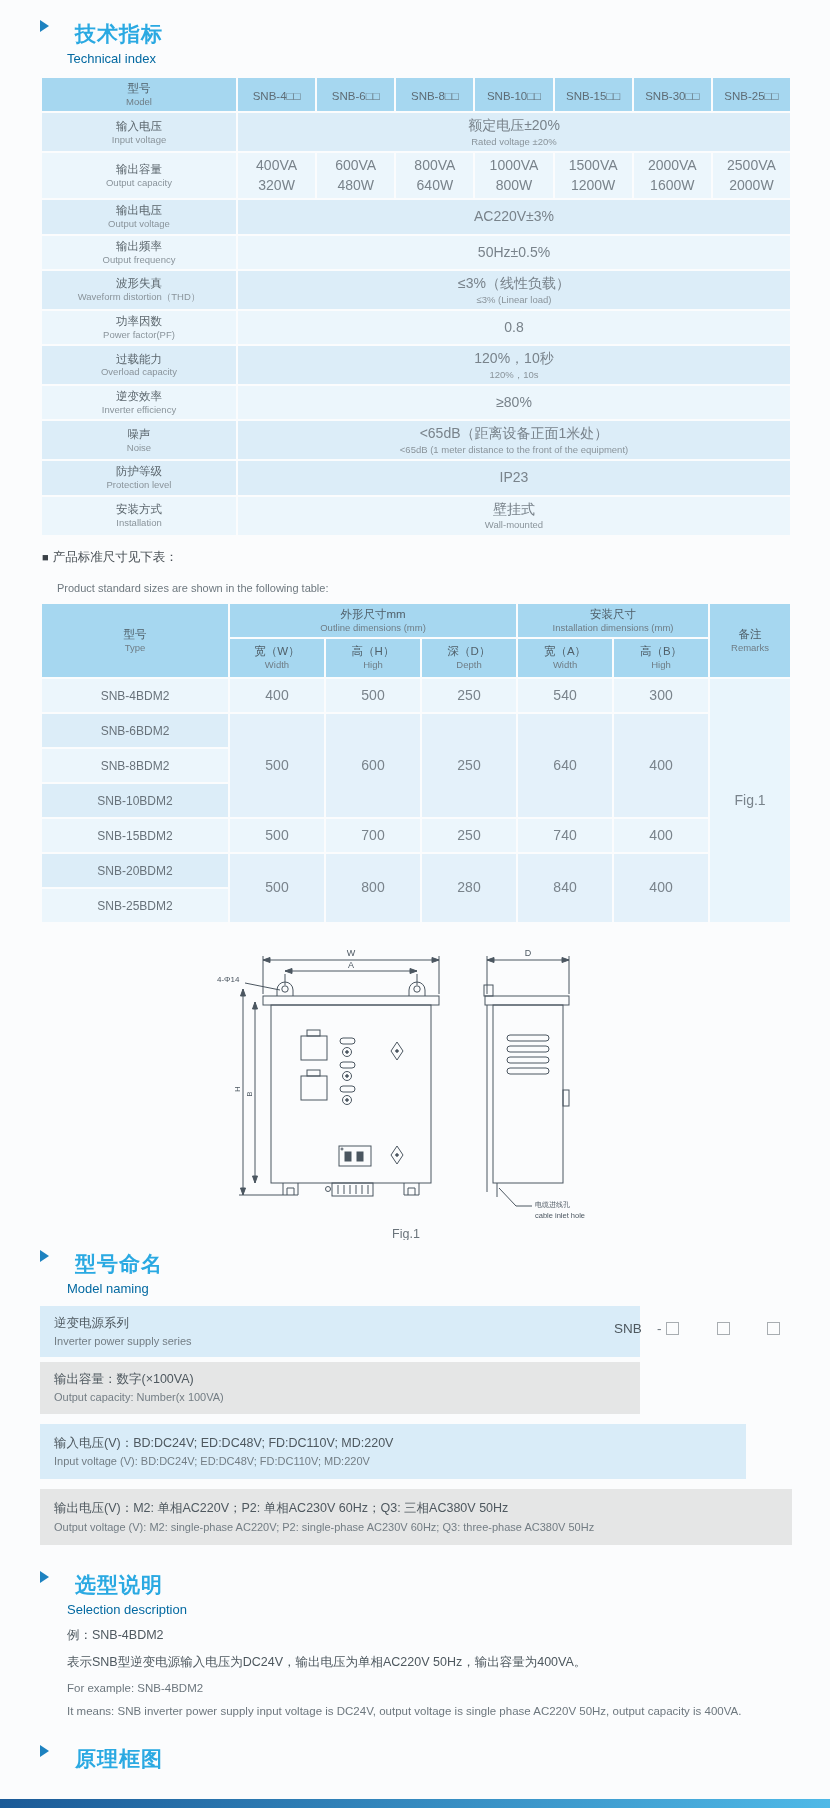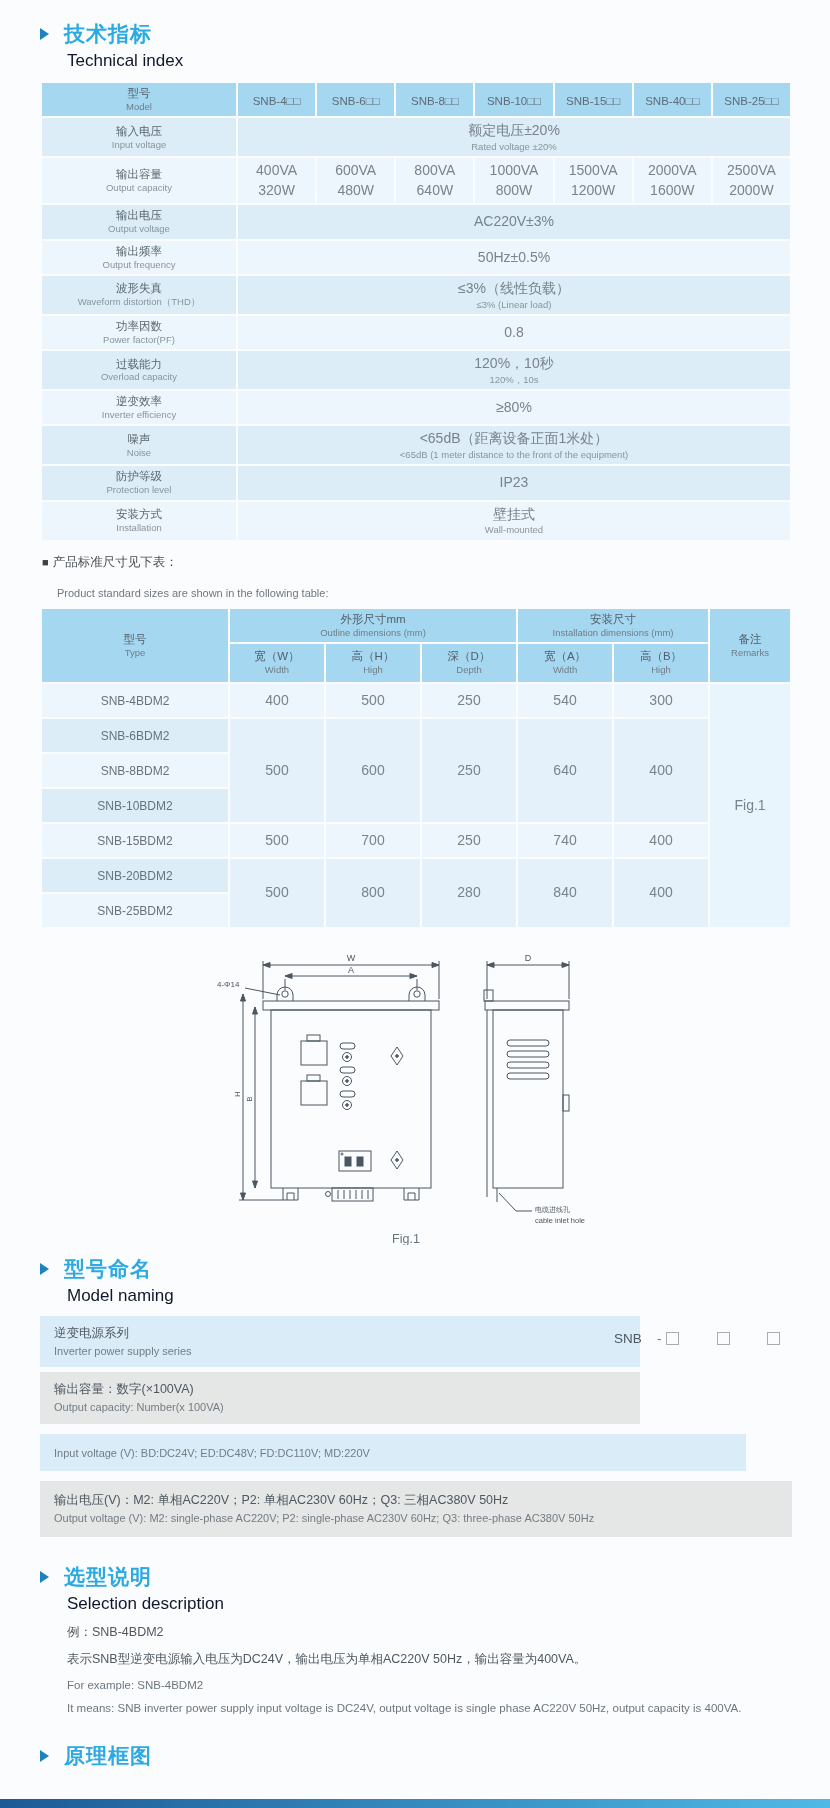--- a/index.html
+++ b/index.html
@@ -1,22 +1,22 @@
 <!DOCTYPE html>
 <html><head>
 <meta charset="utf-8">
 <style>
   *{box-sizing:border-box;margin:0;padding:0}
   body{margin:0;background:#fff}
   .page{width:830px;height:1808px;background:#fbfcfd;font-family:"Liberation Sans","DejaVu Sans",sans-serif;position:relative;overflow:hidden}
   .content{padding:14px 0 0 40px;width:792px}
-  .sec-head{display:flex;align-items:center;gap:15px;margin-top:6px}
+  .sec-head{display:flex;gap:26px;margin-top:6px}
   .tri{width:0;height:0;border-left:9px solid #1d82c0;border-top:6px solid transparent;border-bottom:6px solid transparent}
   .sec-title{font-size:21px;font-weight:bold;color:#2aa9e2;letter-spacing:1px}
-  .sec-sub{font-size:17px;color:#0f172a;margin:3px 0 10px 27px}
+  .sec-sub{font-size:13px;color:#0369a1;margin:3px 0 10px 27px}
   table{border-collapse:separate;border-spacing:2px;table-layout:fixed;width:752px}
   th,td{text-align:center;vertical-align:middle;padding:3px 2px;font-weight:normal}
   .hd th{background:#a6d7f0;height:28px}
   .rd{background:#dcedf8}
   .rl{background:#ecf6fc}
   .mg{background:#e4f1fa}
   .rk{background:#e9f5fc}
   .zh{font-size:11.5px;color:#5b666d;line-height:1.3}
   .en{font-size:9.5px;color:#8a949b;line-height:1.3}
   .val{font-size:14px;color:#79838b;line-height:1.4}
@@ -75,21 +75,21 @@
           <tr class="hd">
       <th>
               <div class="zh">型号</div>
               <div class="en">Model</div>
             </th>
       <th><span class="model">SNB-4□□</span></th>
       <th><span class="model">SNB-6□□</span></th>
       <th><span class="model">SNB-8□□</span></th>
       <th><span class="model">SNB-10□□</span></th>
       <th><span class="model">SNB-15□□</span></th>
-      <th><span class="model">SNB-40□□</span></th>
+      <th><span class="model">SNB-30□□</span></th>
       <th><span class="model">SNB-25□□</span></th>
     </tr>
     <tr>
       <td class="rd">
               <div class="zh">输入电压</div>
               <div class="en">Input voltage</div>
             </td>
       <td class="rd" colspan="7">
               <div class="val">额定电压±20%</div>
               <div class="en">Rated voltage ±20%</div>
@@ -429,20 +429,21 @@
   <div class="naming">
     <div class="band blue b1">
       <div class="bzh">逆变电源系列</div>
       <div class="ben">Inverter power supply series</div>
     </div>
     <div class="band gray b2">
       <div class="bzh">输出容量：数字(×100VA)</div>
       <div class="ben">Output capacity: Number(x 100VA)</div>
     </div>
     <div class="band blue b3">
+      <div class="bzh">输入电压(V)：BD:DC24V; ED:DC48V; FD:DC110V; MD:220V</div>
       <div class="ben">Input voltage (V): BD:DC24V; ED:DC48V; FD:DC110V; MD:220V</div>
     </div>
     <div class="band gray b4">
       <div class="bzh">输出电压(V)：M2: 单相AC220V；P2: 单相AC230V 60Hz；Q3: 三相AC380V 50Hz</div>
       <div class="ben">Output voltage (V): M2: single-phase AC220V; P2: single-phase AC230V 60Hz; Q3: three-phase AC380V 50Hz</div>
     </div>
     <span class="code c-snb">SNB</span>
     <span class="code c-dash">-</span>
     <span class="cbox c-b1"></span>
     <span class="cbox c-b2"></span>

